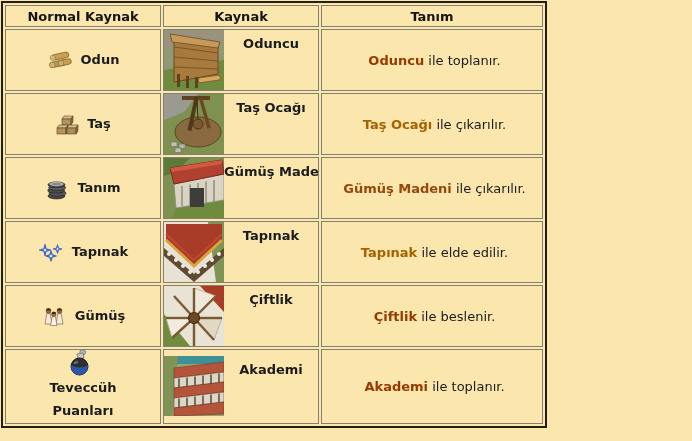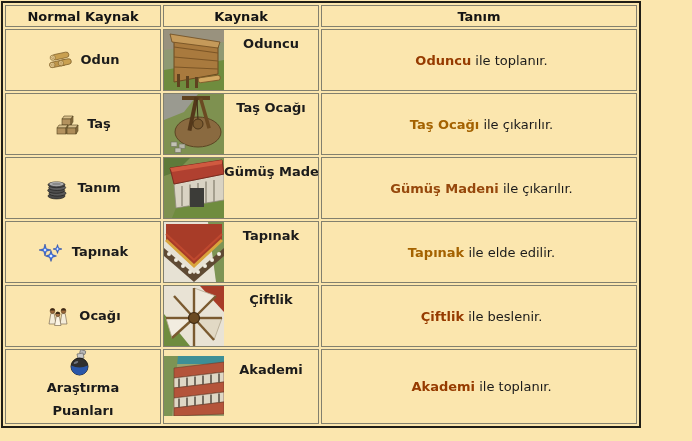--- a/index.html
+++ b/index.html
@@ -9,21 +9,21 @@
     background: #FBE6AE;
     font-family: "DejaVu Sans", "Liberation Sans", sans-serif;
     overflow: hidden;
     color: #1b1b1b;
   }
   table.res-table {
     border-collapse: separate;
     border-spacing: 2px;
     border: 2px solid #201E16;
     margin: 1px 0 0 1px;
-    width: 640px;
+    width: 546px;
     table-layout: fixed;
     background: #FBE6AE;
   }
   td.cell {
     border: 1px solid #82806E;
     background: #FBE6AE;
     overflow: hidden;
   }
   td.hdr {
     height: 22px;
@@ -257,21 +257,21 @@
             <circle cx="7.5" cy="5" r="2.4" fill="#9c6a3c" stroke="#5f3c1c"></circle>
             <path d="M5.1 4.6 A2.4 2.4 0 0 1 9.9 4.6 Z" fill="#3c2a16" stroke="none"></path>
             <polygon points="15,18 16.8,7.6 20.2,7.6 22,18" fill="#f4ecd9"></polygon>
             <circle cx="18.5" cy="5" r="2.4" fill="#9c6a3c" stroke="#5f3c1c"></circle>
             <path d="M16.1 4.6 A2.4 2.4 0 0 1 20.9 4.6 Z" fill="#3c2a16" stroke="none"></path>
             <polygon points="9.6,19.5 11.2,10.6 14.4,10.6 16,19.5" fill="#fbf4e4"></polygon>
             <circle cx="12.8" cy="8.2" r="2.2" fill="#a8744a" stroke="#5f3c1c"></circle>
             <path d="M10.6 7.9 A2.2 2.2 0 0 1 15 7.9 Z" fill="#3c2a16" stroke="none"></path>
           </g>
         </svg>
-      </span><span>Ocağı</span>
+      </span><span>Gümüş</span>
     </td>
     <td class="cell data src-cell">
       <div class="src-inner">
         <span class="bimg">
           <svg width="60" height="60" viewBox="0 0 60 60">
             <rect width="60" height="60" fill="#e9e3d5"></rect>
             <polygon points="36,0 60,0 60,26" fill="#a83c28"></polygon>
             <polygon points="0,28 26,60 0,60" fill="#6f8c3e"></polygon>
             <polygon points="30,32 30,2 52,10" fill="#efe9dc" stroke="#b3a78e" stroke-width="0.8"></polygon>
             <polygon points="30,32 58,32 50,54" fill="#e2d9c5" stroke="#b3a78e" stroke-width="0.8"></polygon>
@@ -300,21 +300,21 @@
   <tr>
     <td class="cell data res-cell">
       <span class="icon">
         <svg width="22" height="26" viewBox="0 0 22 26">
           <rect x="12" y="0" width="5.5" height="4" rx="1" fill="#b9b9b9" stroke="#666666" stroke-width="0.7" transform="rotate(16 14 2)"></rect>
           <polygon points="9,4 15,3 16,8 10,9" fill="#c9c9c9" stroke="#666666" stroke-width="0.7"></polygon>
           <circle cx="11.5" cy="16.5" r="8.5" fill="#30302e" stroke="#111111" stroke-width="0.9"></circle>
           <path d="M3.2,15.5 A8.4,8.4 0 1,0 19.8,15.5 Q11.5,19.5 3.2,15.5 Z" fill="#2a57a8"></path>
           <ellipse cx="8" cy="12.5" rx="2.4" ry="1.2" fill="#70757f" transform="rotate(-22 8 12.5)"></ellipse>
         </svg>
-      </span><span>Araştırma Puanları</span>
+      </span><span>Teveccüh Puanları</span>
     </td>
     <td class="cell data src-cell">
       <div class="src-inner">
         <span class="bimg">
           <svg width="60" height="60" viewBox="0 0 60 60">
             <rect width="60" height="60" fill="#9aa370"></rect>
             <rect x="12" y="0" width="48" height="8" fill="#3e8f96"></rect>
             <polygon points="0,0 14,0 8,60 0,60" fill="#7d9454"></polygon>
             <g stroke="#6e3b28" stroke-width="0.6">
               <polygon points="10,12 60,6 60,16 10,22" fill="#b4543a"></polygon>

